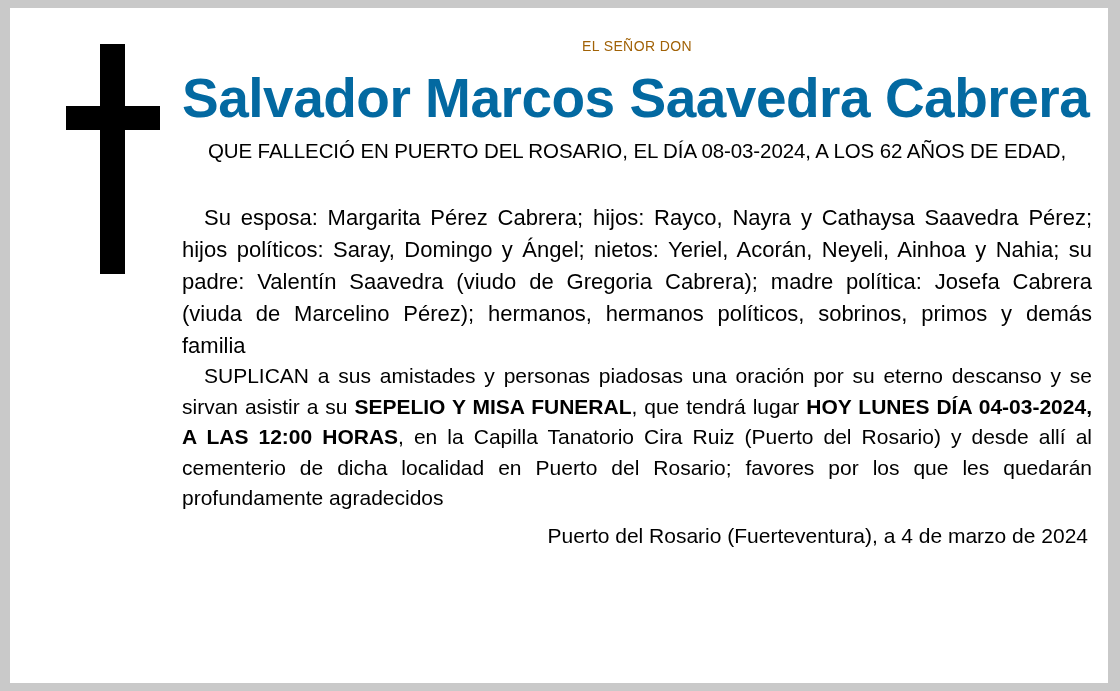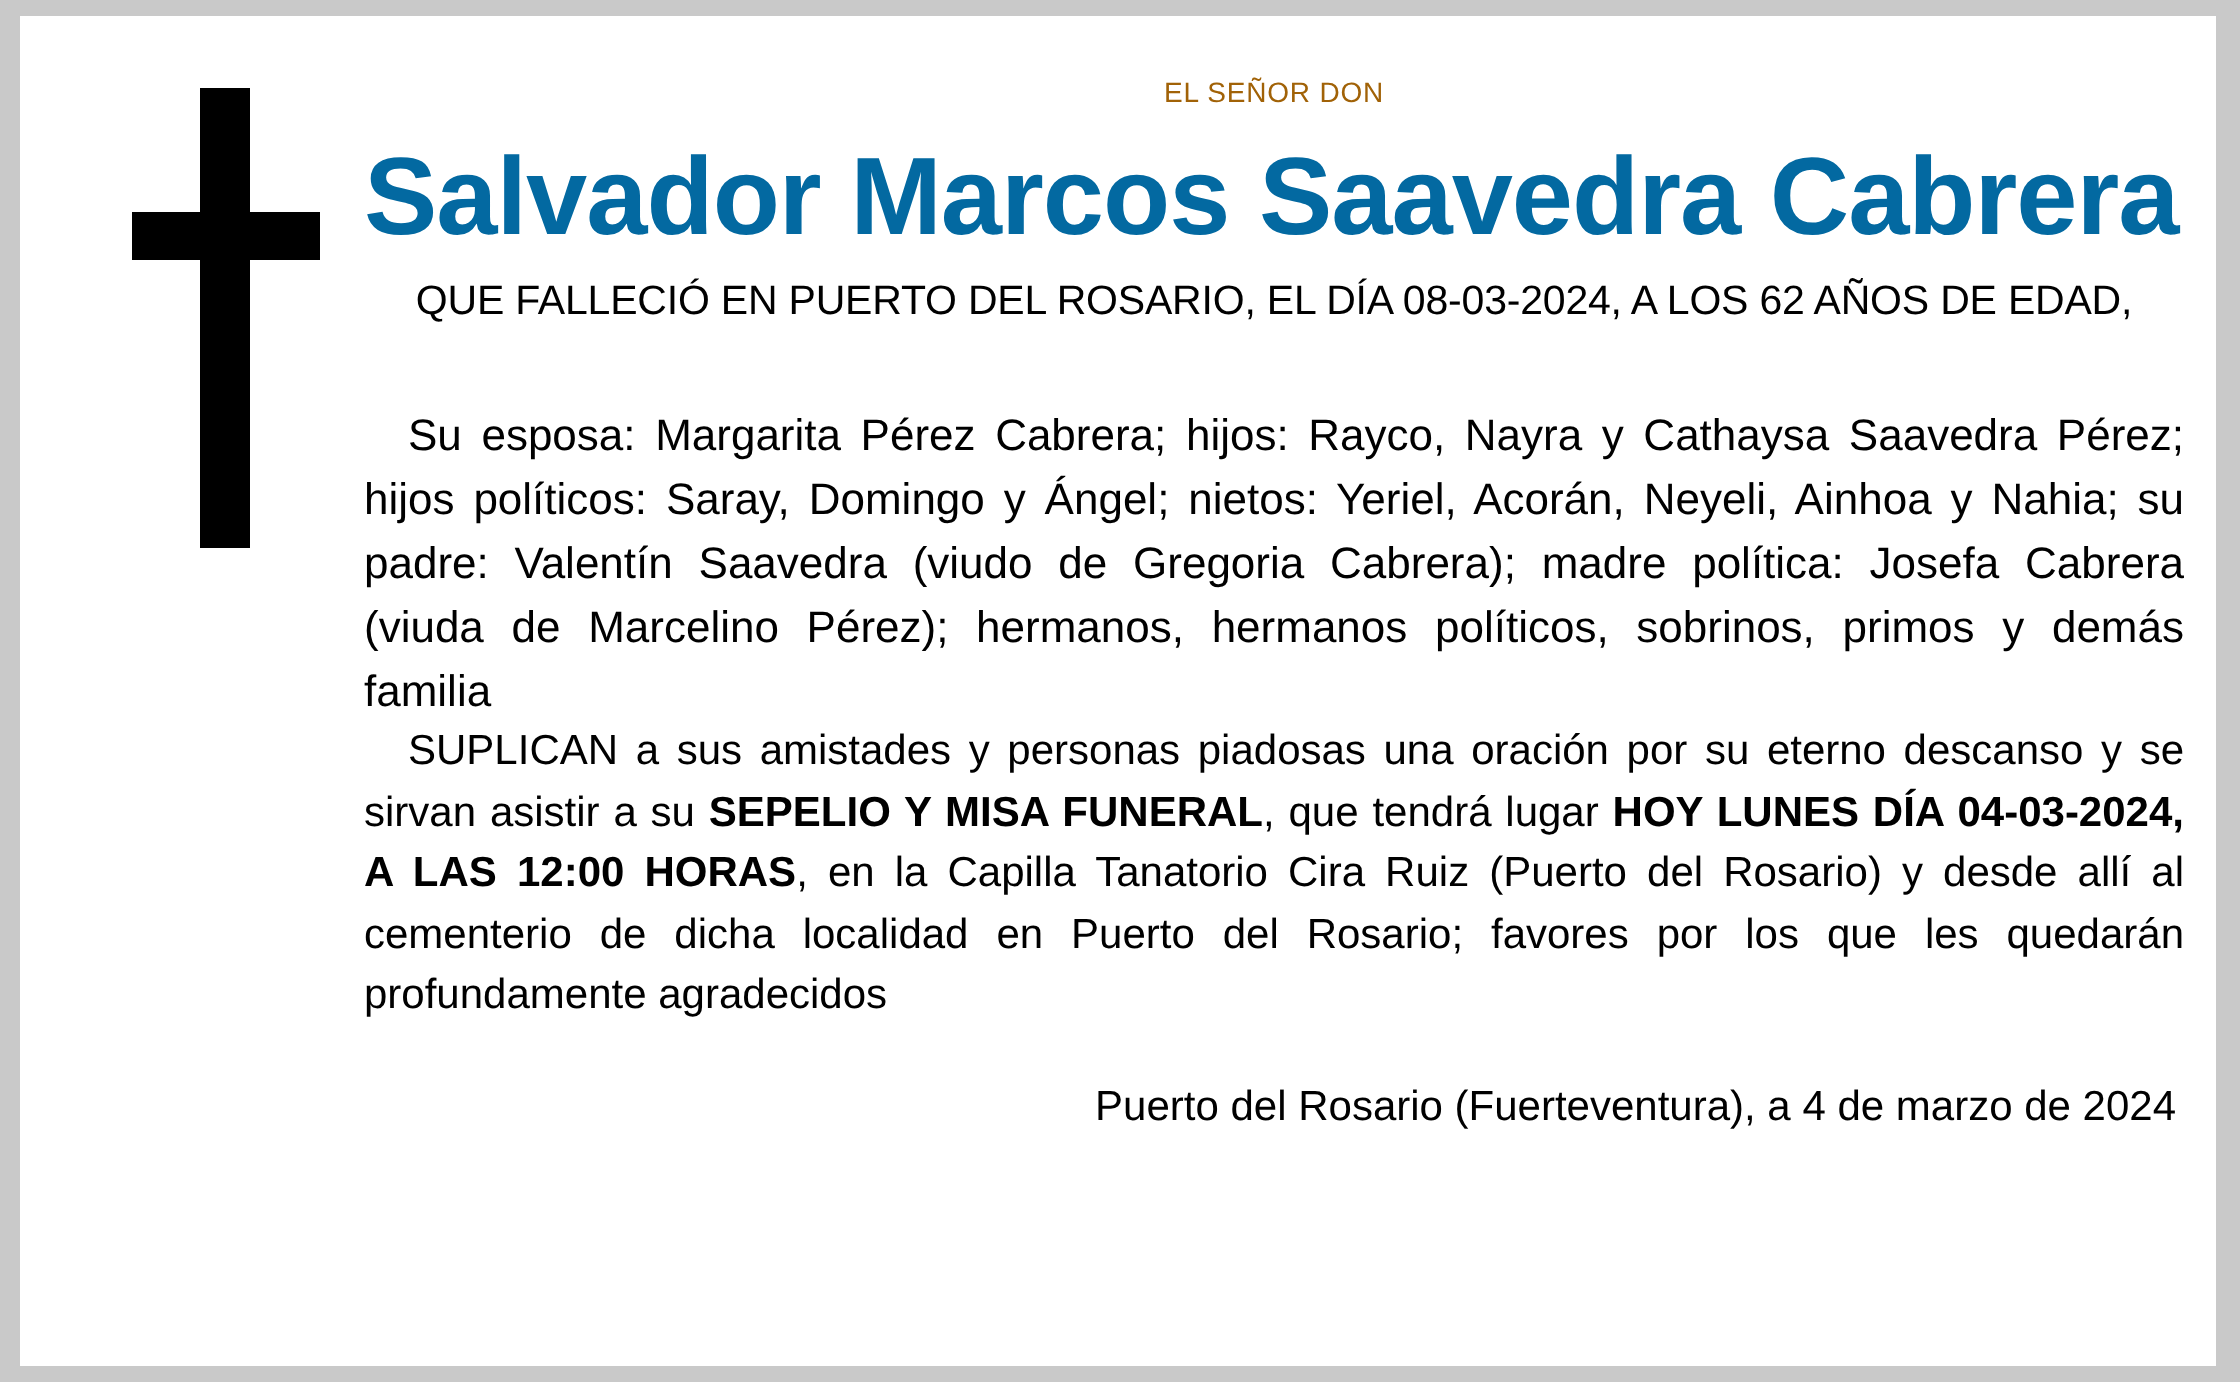--- a/index.html
+++ b/index.html
@@ -95,21 +95,21 @@
     font-size: 21px;
     color: #000;
     line-height: 1.45;
     text-align: justify;
     text-indent: 22px;
   }
   .request b {
     font-weight: bold;
   }
   .place-date {
-    margin-top: 28px;
+    margin-top: 10px;
     font-size: 21px;
     color: #000;
     text-align: right;
     padding-right: 4px;
   }
 </style>
 </head>
 <body>
 
 <div class="obituary">

